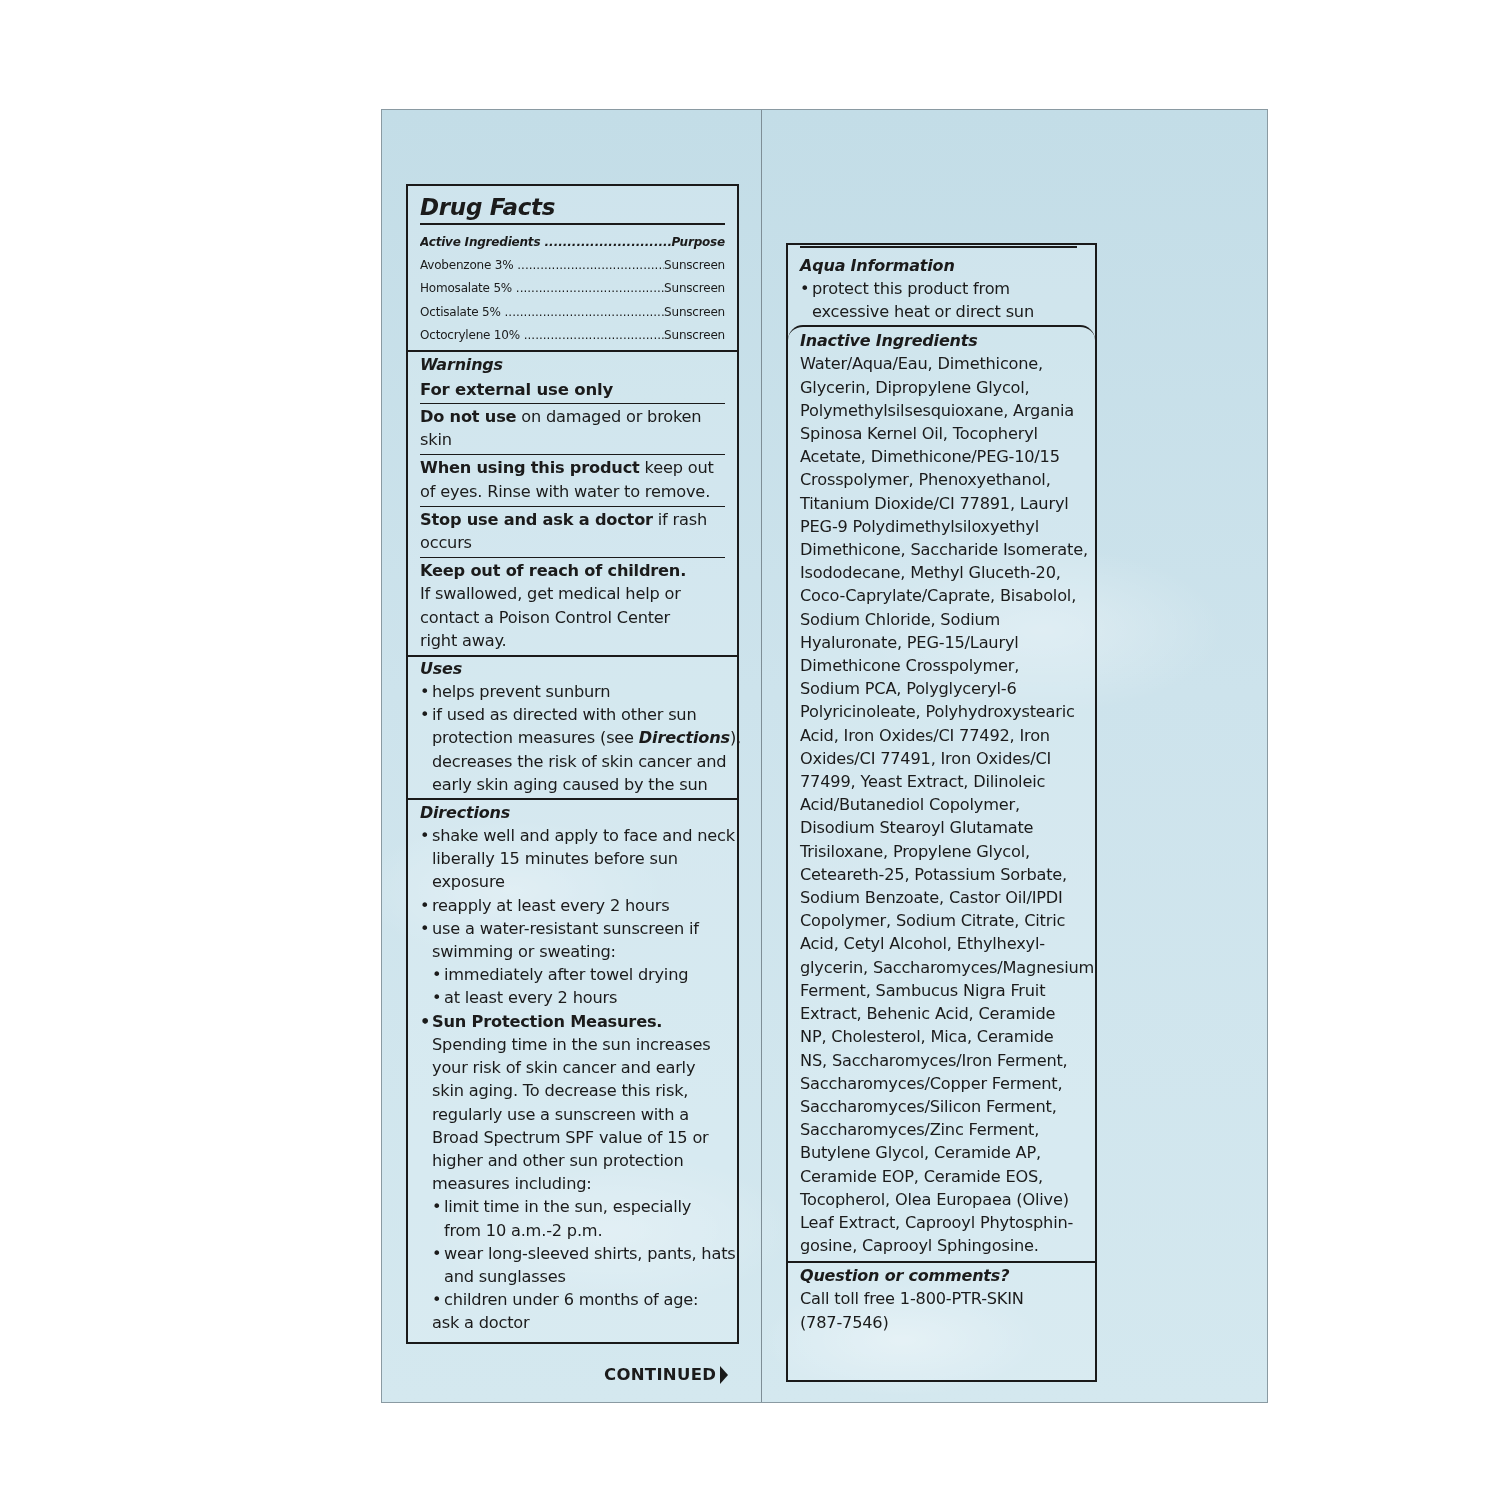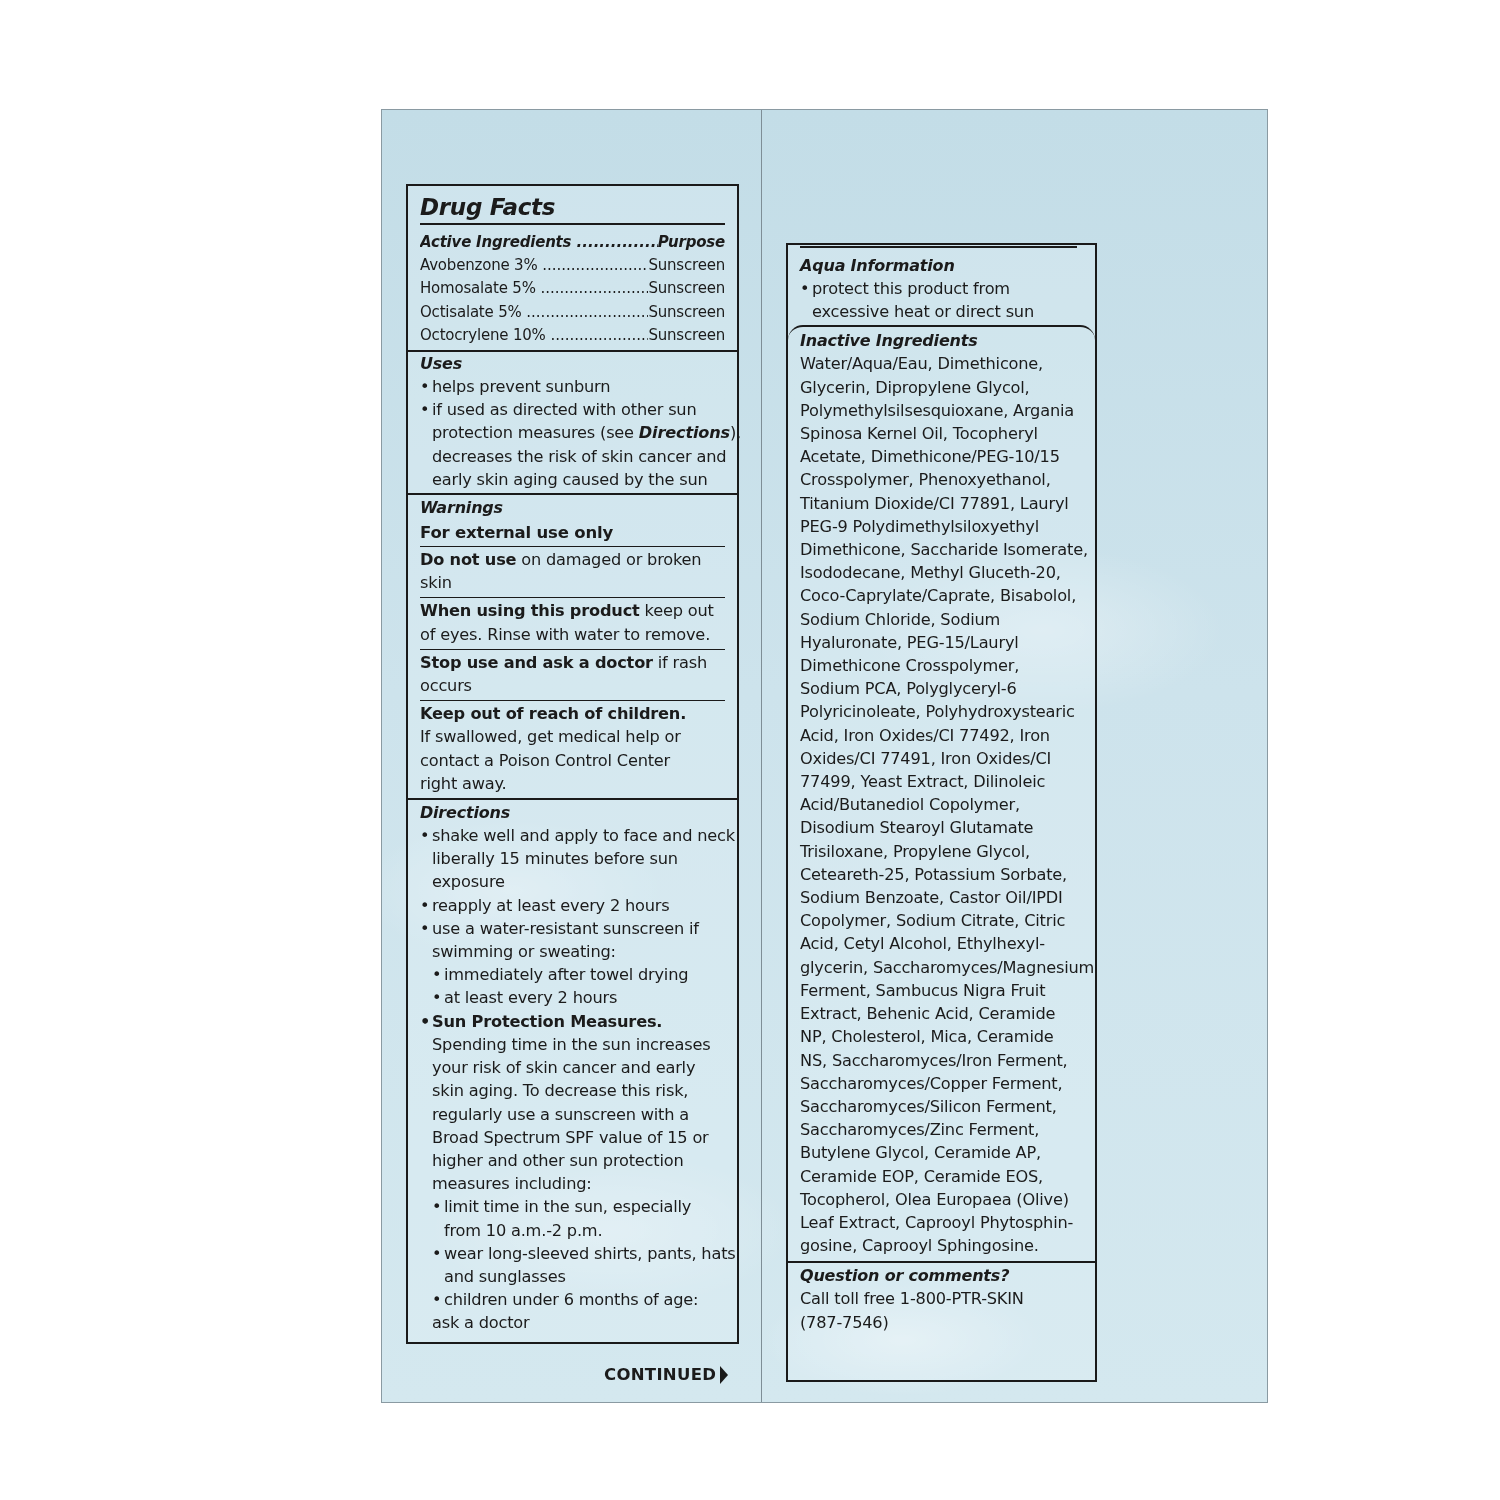--- a/index.html
+++ b/index.html
@@ -34,21 +34,21 @@
   .title {
     font-family: "DejaVu Sans", sans-serif; font-weight: bold; font-style: italic;
     font-size: 23px; line-height: 30px; padding-top: 6px; letter-spacing: -0.3px;
   }
   .title .cont { font-weight: normal; font-size: 16px; letter-spacing: 0; }
   .title-rule { height: 2px; background: #1a1a1a; margin: 4px 0 6px 0; }
 
   .t { font-size: 16.2px; line-height: 23.2px; letter-spacing: -0.2px; white-space: nowrap; }
   .hd { font-weight: bold; font-style: italic; font-size: 16px; line-height: 23px; letter-spacing: -0.2px; }
 
-  .row { display: flex; align-items: flex-start; font-size: 15px; line-height: 23.2px; letter-spacing: -0.2px; }
+  .row { display: flex; align-items: flex-start; font-size: 12px; line-height: 23.2px; letter-spacing: -0.2px; }
   .row .lead { flex: 1; overflow: hidden; white-space: nowrap; }
   .row .lead::after { content: " ......................................................................"; letter-spacing: 0px; }
   .row .pur { white-space: nowrap; }
   .row.head .lead, .row.head .pur { font-weight: bold; font-style: italic; }
 
   .b1 { padding-left: 12px; text-indent: -12px; }
   .b2 { padding-left: 24px; text-indent: -12px; }
   .b2in { padding-left: 24px; }
   .b1::before, .b2::before { content: "\2022"; display: inline-block; width: 12px; text-indent: 0; }
 
@@ -87,48 +87,48 @@
         <span class="pur">Sunscreen</span>
       </div>
       <div class="row">
         <span class="lead">Octisalate 5%</span>
         <span class="pur">Sunscreen</span>
       </div>
       <div class="row">
         <span class="lead">Octocrylene 10%</span>
         <span class="pur">Sunscreen</span>
       </div>
-    </div>
-
-    <div class="sec" style="padding-bottom:2px;">
-      <div class="hd">Uses</div>
-      <div class="t b1">helps prevent sunburn</div>
-      <div class="t b1">if used as directed with other sun</div>
-      <div class="t" style="padding-left:12px;"><span>protection measures (see </span><span style="font-weight:bold;font-style:italic;">Directions</span><span>),</span></div>
-      <div class="t" style="padding-left:12px;">decreases the risk of skin cancer and</div>
-      <div class="t" style="padding-left:12px;">early skin aging caused by the sun</div>
     </div>
 
     <div class="sec" style="padding-bottom:3px;">
       <div class="hd" style="margin-top:1px;">Warnings</div>
       <div class="t strong" style="font-size:16.5px;line-height:27px;">For external use only</div>
       <div class="w-rule"></div>
       <div class="t"><span class="strong">Do not use</span><span> on damaged or broken</span></div>
       <div class="t">skin</div>
       <div class="w-rule" style="margin-top:3px;"></div>
       <div class="t"><span class="strong">When using this product</span><span> keep out</span></div>
       <div class="t">of eyes. Rinse with water to remove.</div>
       <div class="w-rule" style="margin-top:3px;"></div>
       <div class="t"><span class="strong">Stop use and ask a doctor</span><span> if rash</span></div>
       <div class="t">occurs</div>
       <div class="w-rule" style="margin-top:3px;"></div>
       <div class="t strong">Keep out of reach of children.</div>
       <div class="t">If swallowed, get medical help or</div>
       <div class="t">contact a Poison Control Center</div>
       <div class="t">right away.</div>
+    </div>
+
+    <div class="sec" style="padding-bottom:2px;">
+      <div class="hd">Uses</div>
+      <div class="t b1">helps prevent sunburn</div>
+      <div class="t b1">if used as directed with other sun</div>
+      <div class="t" style="padding-left:12px;"><span>protection measures (see </span><span style="font-weight:bold;font-style:italic;">Directions</span><span>),</span></div>
+      <div class="t" style="padding-left:12px;">decreases the risk of skin cancer and</div>
+      <div class="t" style="padding-left:12px;">early skin aging caused by the sun</div>
     </div>
 
     <div class="sec">
       <div class="hd" style="margin-top:1px;">Directions</div>
       <div class="t b1">shake well and apply to face and neck</div>
       <div class="t" style="padding-left:12px;">liberally 15 minutes before sun</div>
       <div class="t" style="padding-left:12px;">exposure</div>
       <div class="t b1">reapply at least every 2 hours</div>
       <div class="t b1">use a water-resistant sunscreen if</div>
       <div class="t" style="padding-left:12px;">swimming or sweating:</div>

